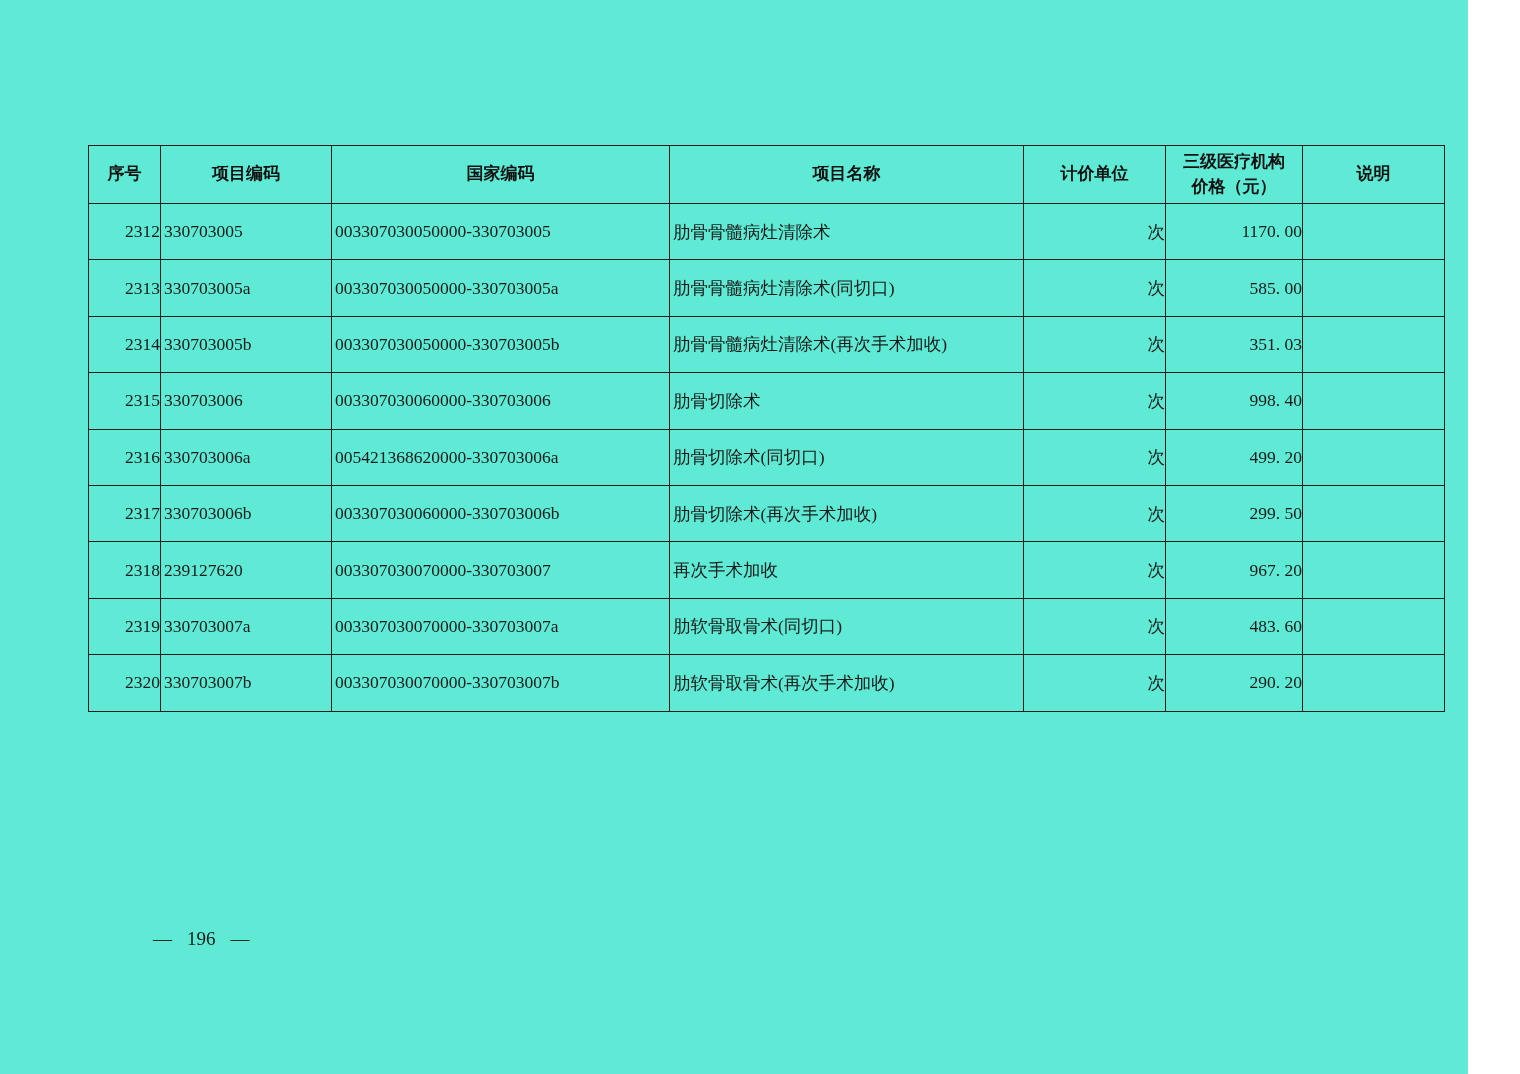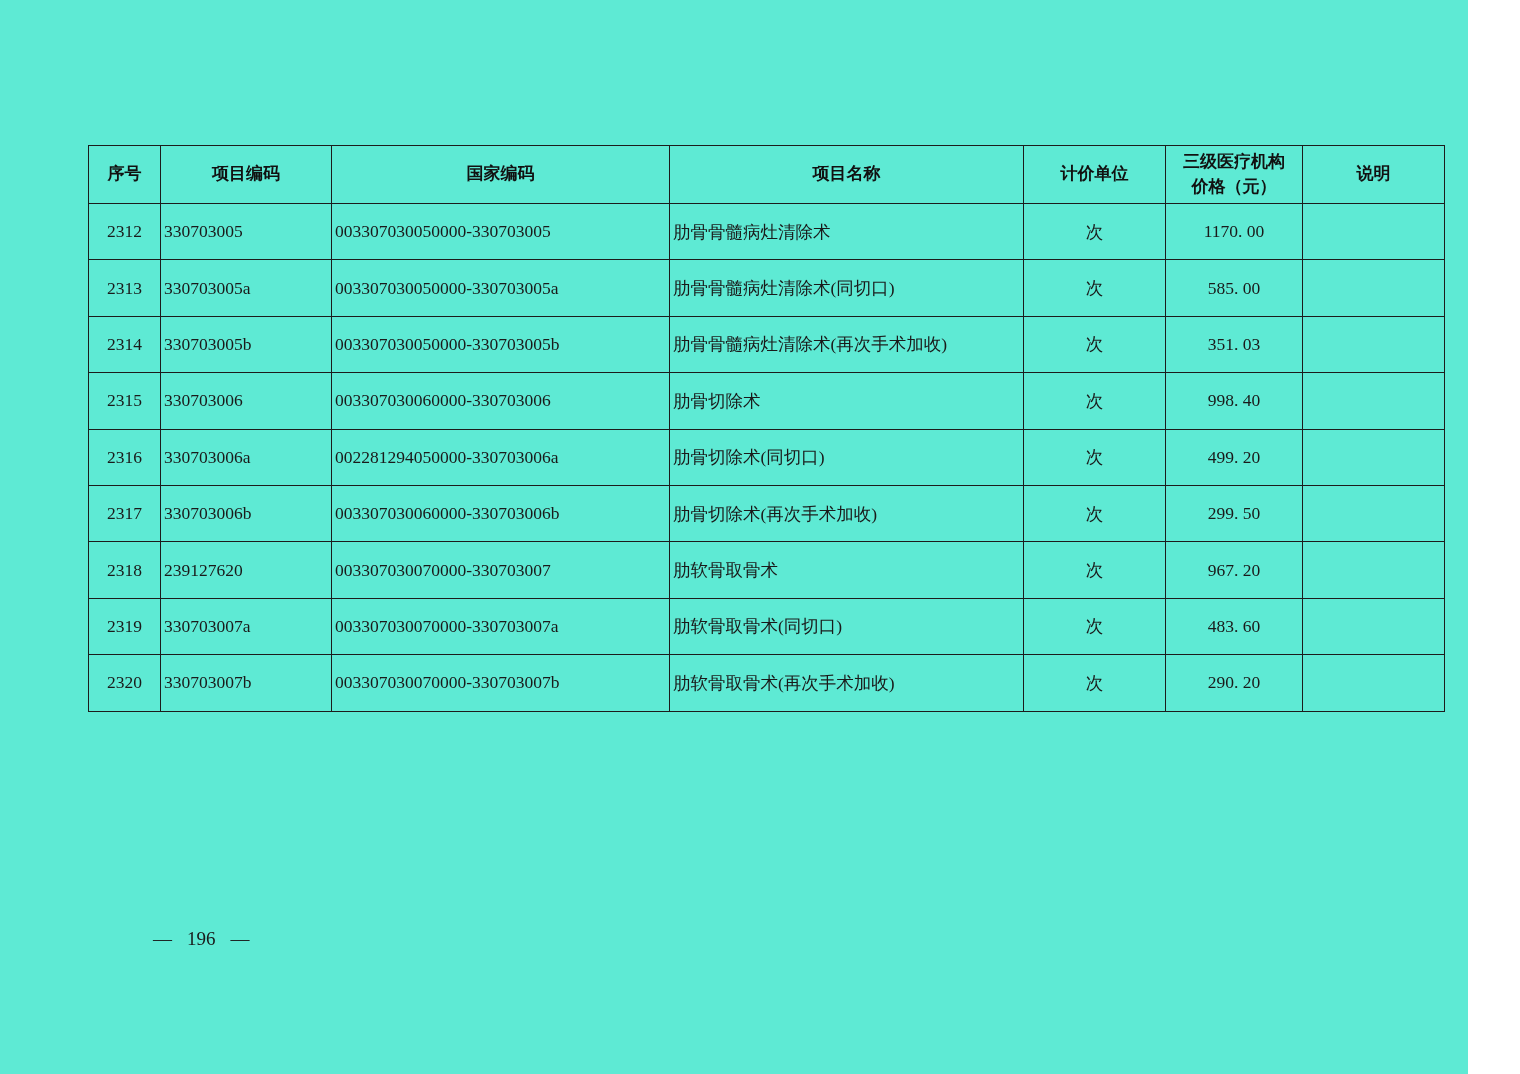--- a/index.html
+++ b/index.html
@@ -48,21 +48,21 @@
   }
   .price-table td {
     font-size: 17.5px;
     vertical-align: middle;
     color: #1a1a1a;
     white-space: nowrap;
   }
   .price-table td.c0,
   .price-table td.c4,
   .price-table td.c5 {
-    text-align: center;
+    text-align: right;
   }
   .price-table td.c1,
   .price-table td.c2,
   .price-table td.c3 {
     text-align: left;
     padding-left: 3px;
     margin-left: 42px;
   }
   .page-footer {
     position: absolute;
@@ -136,40 +136,40 @@
           <td class="c1">330703006</td>
           <td class="c2">003307030060000-330703006</td>
           <td class="c3">肋骨切除术</td>
           <td class="c4">次</td>
           <td class="c5">998. 40</td>
           <td class="c6"></td>
         </tr>
         <tr>
           <td class="c0">2316</td>
           <td class="c1">330703006a</td>
-          <td class="c2">002281294050000-330703006a</td>
+          <td class="c2">005421368620000-330703006a</td>
           <td class="c3">肋骨切除术(同切口)</td>
           <td class="c4">次</td>
           <td class="c5">499. 20</td>
           <td class="c6"></td>
         </tr>
         <tr>
           <td class="c0">2317</td>
           <td class="c1">330703006b</td>
           <td class="c2">003307030060000-330703006b</td>
           <td class="c3">肋骨切除术(再次手术加收)</td>
           <td class="c4">次</td>
           <td class="c5">299. 50</td>
           <td class="c6"></td>
         </tr>
         <tr>
           <td class="c0">2318</td>
           <td class="c1">239127620</td>
           <td class="c2">003307030070000-330703007</td>
-          <td class="c3">肋软骨取骨术</td>
+          <td class="c3">再次手术加收</td>
           <td class="c4">次</td>
           <td class="c5">967. 20</td>
           <td class="c6"></td>
         </tr>
         <tr>
           <td class="c0">2319</td>
           <td class="c1">330703007a</td>
           <td class="c2">003307030070000-330703007a</td>
           <td class="c3">肋软骨取骨术(同切口)</td>
           <td class="c4">次</td>

